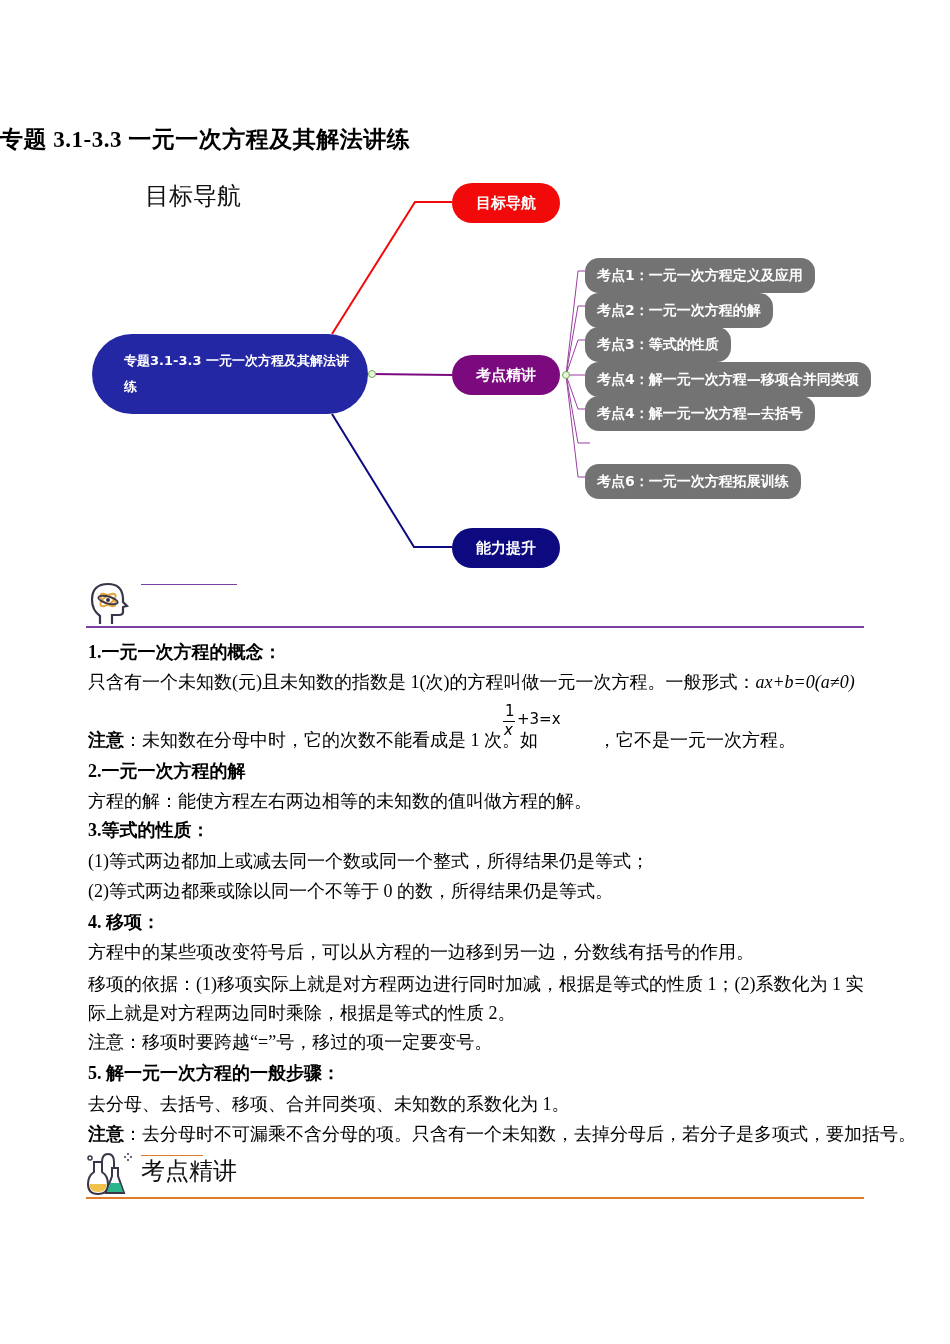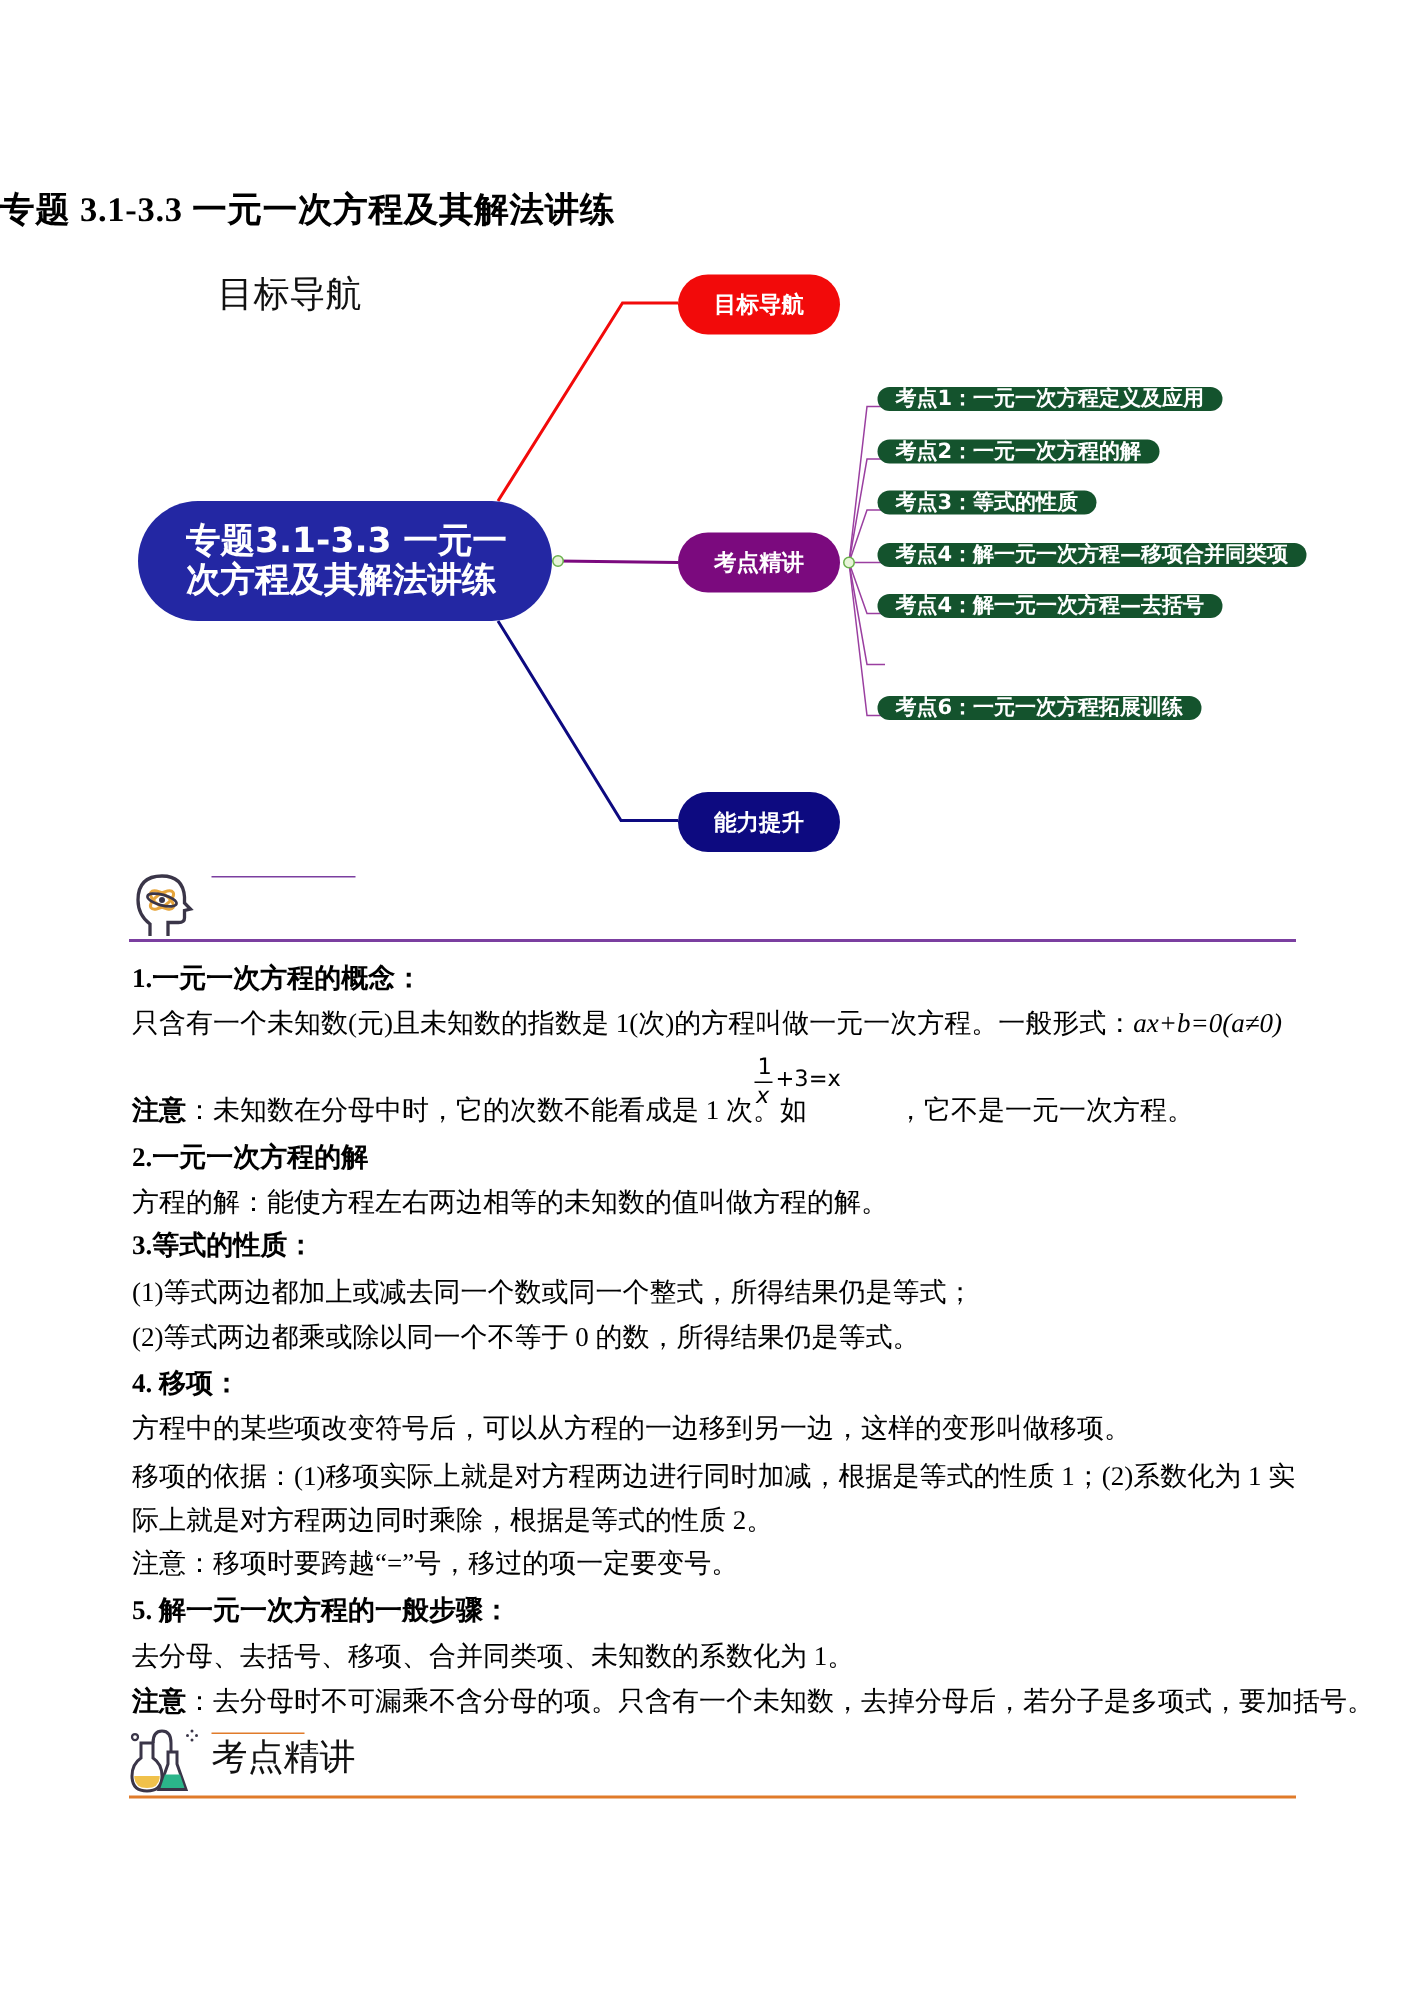--- a/index.html
+++ b/index.html
@@ -13,27 +13,27 @@
   .mm-label { left: 145px; top: 180px; font-family: "DejaVu Sans", sans-serif;
               font-size: 24px; color: #111; }
 
   .mindmap { left: 0; top: 0; width: 950px; height: 580px; }
 
   .pill { position: absolute; display: flex; align-items: center; justify-content: center;
           color: #fff; font-family: "DejaVu Sans", sans-serif; font-weight: bold;
           border-radius: 40px; box-sizing: border-box; white-space: nowrap; }
   .root { left: 92px; top: 334px; width: 276px; height: 80px; background: #2327a3;
           border-radius: 42px; justify-content: flex-start; padding-left: 32px;
-          font-size: 23px; line-height: 26px; white-space: normal; }
+          font-size: 13px; line-height: 26px; white-space: normal; }
   .root span { display: block; width: 230px; }
   .branch-red { left: 452px; top: 183px; width: 108px; height: 40px; background: #f20a0a; font-size: 15px; }
   .branch-purple { left: 452px; top: 355px; width: 108px; height: 40px; background: #7b0a7e; font-size: 15px; }
   .branch-navy { left: 452px; top: 528px; width: 108px; height: 40px; background: #0d0a80; font-size: 15px; }
 
-  .leaf { position: absolute; left: 585px; height: 16px; background: #14532d; border-radius: 14px;
+  .leaf { position: absolute; left: 585px; height: 35px; background: #737373; border-radius: 14px;
           color: #fff; font-family: "DejaVu Sans", sans-serif; font-weight: bold; font-size: 14px;
           display: flex; align-items: center; padding: 0 12px; box-sizing: border-box; white-space: nowrap; }
 
   .knob { position: absolute; width: 8px; height: 8px; border-radius: 50%;
           background: #e8f5d8; border: 1px solid #6ab04c; box-sizing: border-box; }
   .sec-line-1 { left: 86px; top: 626px; width: 778px; height: 2px; background: #7b3fa0; }
   .sec-top-1 { left: 141px; top: 584px; width: 96px; height: 1px; background: #7b3fa0; }
   .sec-line-2 { left: 86px; top: 1197px; width: 778px; height: 2px; background: #e07b2a; }
   .sec-top-2 { left: 141px; top: 1155px; width: 62px; height: 1px; background: #e07b2a; }
   .sec2-title { left: 141px; top: 1155px; font-family: "DejaVu Sans", sans-serif; font-size: 24px; color: #111; }
@@ -119,21 +119,21 @@
   <span class="bold">注意</span><span>：未知数在分母中时，它的次数不能看成是 1 次。如</span><span style="display:inline-block;width:60px"></span><span>，它不是一元一次方程。</span>
 </div>
 
 <div class="abs para bold" style="top:761px">2.一元一次方程的解</div>
 <div class="abs para" style="top:791px">方程的解：能使方程左右两边相等的未知数的值叫做方程的解。</div>
 <div class="abs para bold" style="top:820px">3.等式的性质：</div>
 <div class="abs para" style="top:851px">(1)等式两边都加上或减去同一个数或同一个整式，所得结果仍是等式；</div>
 <div class="abs para" style="top:881px">(2)等式两边都乘或除以同一个不等于 0 的数，所得结果仍是等式。</div>
 
 <div class="abs para bold" style="top:912px">4. 移项：</div>
-<div class="abs para" style="top:942px">方程中的某些项改变符号后，可以从方程的一边移到另一边，这样的变形叫做移项。</div>
+<div class="abs para" style="top:942px">方程中的某些项改变符号后，可以从方程的一边移到另一边，分数线有括号的作用。</div>
 <div class="abs para wrap" style="top:970px;line-height:29px">移项的依据：(1)移项实际上就是对方程两边进行同时加减，根据是等式的性质 1；(2)系数化为 1 实际上就是对方程两边同时乘除，根据是等式的性质 2。</div>
 <div class="abs para" style="top:1032px">注意：移项时要跨越“=”号，移过的项一定要变号。</div>
 
 <div class="abs para bold" style="top:1063px">5. 解一元一次方程的一般步骤：</div>
 <div class="abs para" style="top:1094px">去分母、去括号、移项、合并同类项、未知数的系数化为 1。</div>
 <div class="abs para" style="top:1124px">
   <span class="bold">注意</span><span>：去分母时不可漏乘不含分母的项。只含有一个未知数，去掉分母后，若分子是多项式，要加括号。</span>
 </div>
 
 <div class="abs" style="left:86px;top:1150px;width:52px;height:46px">

